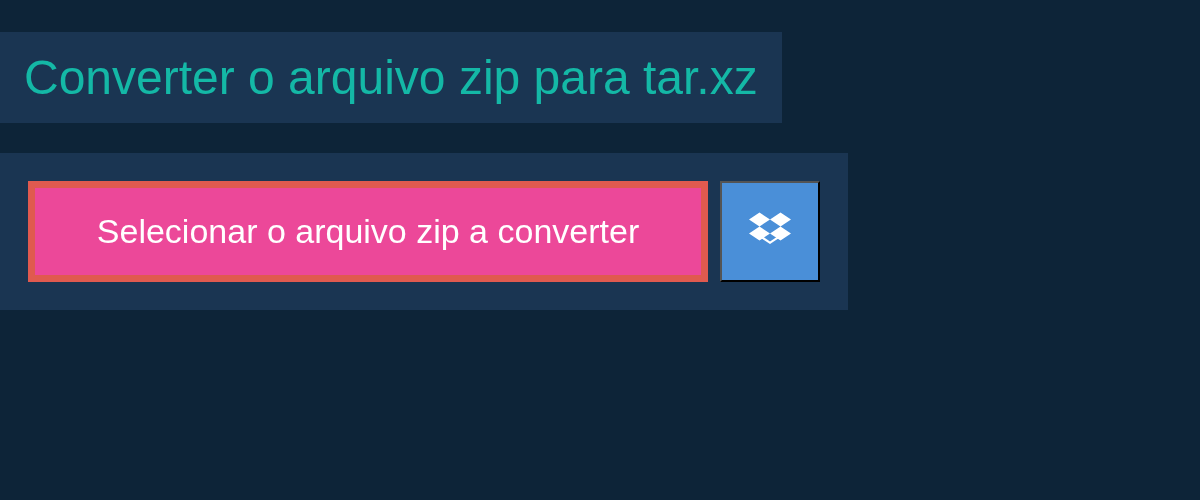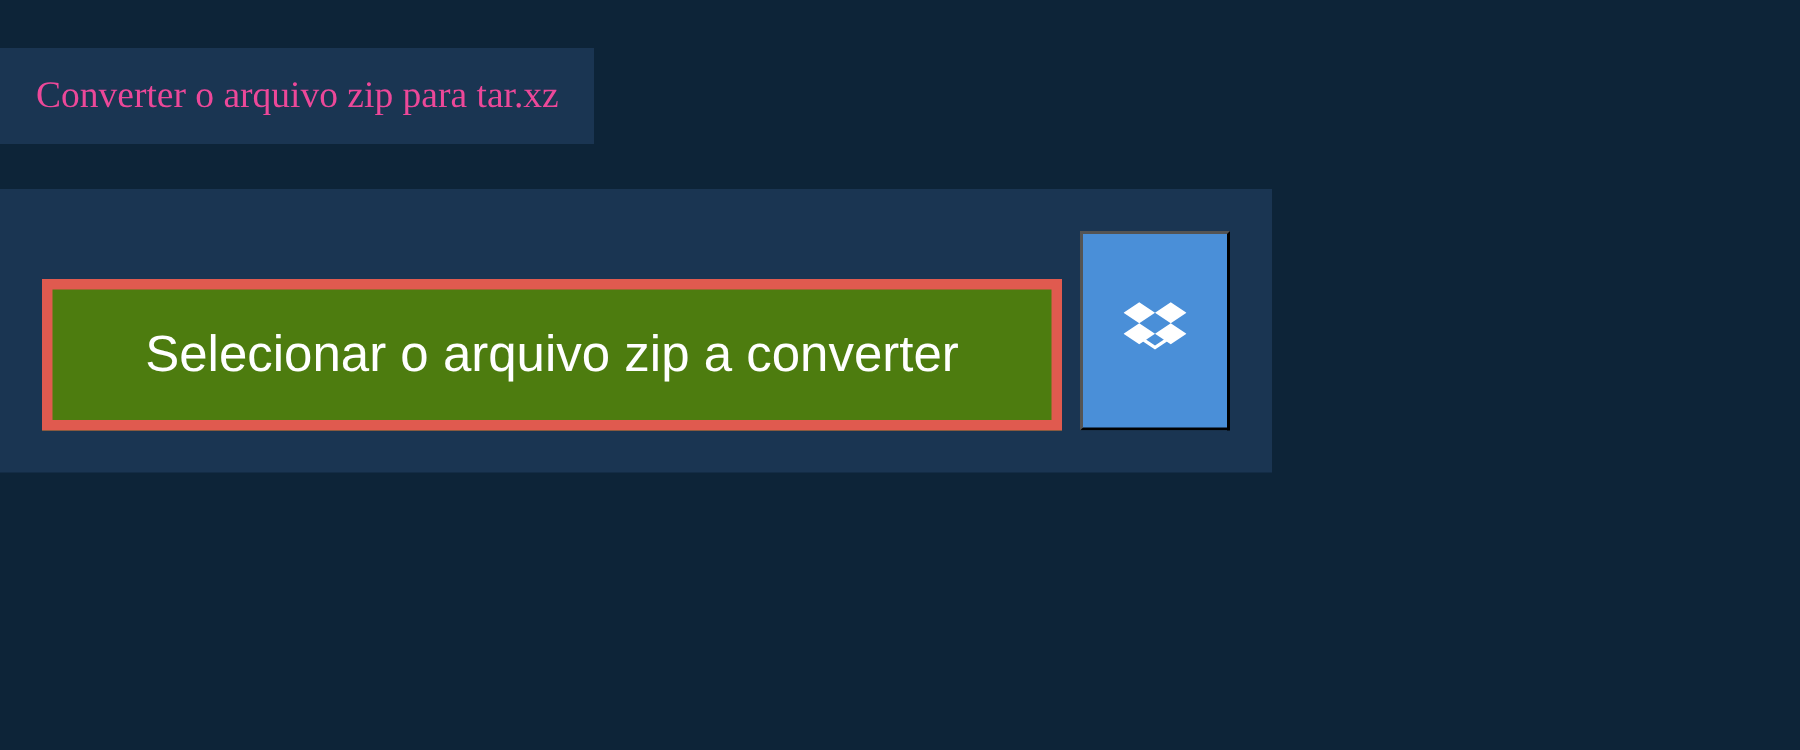--- a/index.html
+++ b/index.html
@@ -15,47 +15,45 @@
       overflow: hidden;
     }
     .header-bar {
       background: #1a3552;
       padding: 18px 24px;
       display: inline-block;
       margin-top: 32px;
       margin-left: 0;
     }
     .header-title {
-      color: #ec4899;
-      font-size: 25px;
+      color: #14b8a6;
+      font-size: 48px;
       font-weight: 300;
-      font-family: Liberation Serif, serif;
     }
     .panel {
       background: #1a3552;
       margin-top: 30px;
       margin-left: 0;
       padding: 28px 28px;
       width: 848px;
     }
     .button-row {
       display: flex;
       gap: 12px;
     }
     .select-file-button {
-      background: #4d7c0f;
+      background: #ec4899;
       border: 7px solid #e05a4f;
       color: #ffffff;
       font-size: 34px;
       font-weight: 300;
       padding: 24px 40px;
       cursor: pointer;
       flex: 1;
       text-align: center;
-      margin-top: 32px;
     }
     .dropbox-button {
       background: #4a8fd8;
       width: 100px;
       display: flex;
       align-items: center;
       justify-content: center;
       cursor: pointer;
     }
     .dropbox-button svg {

